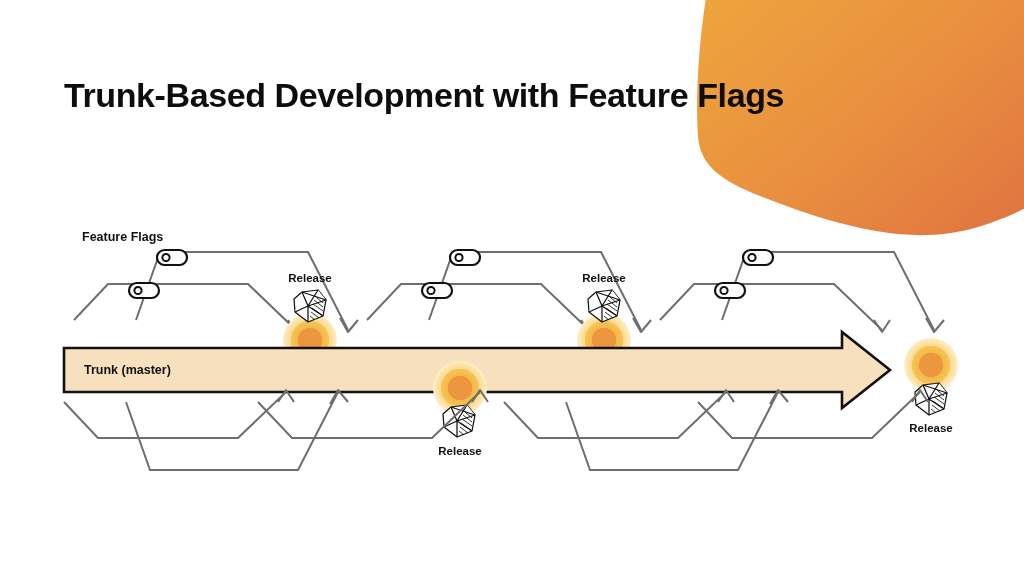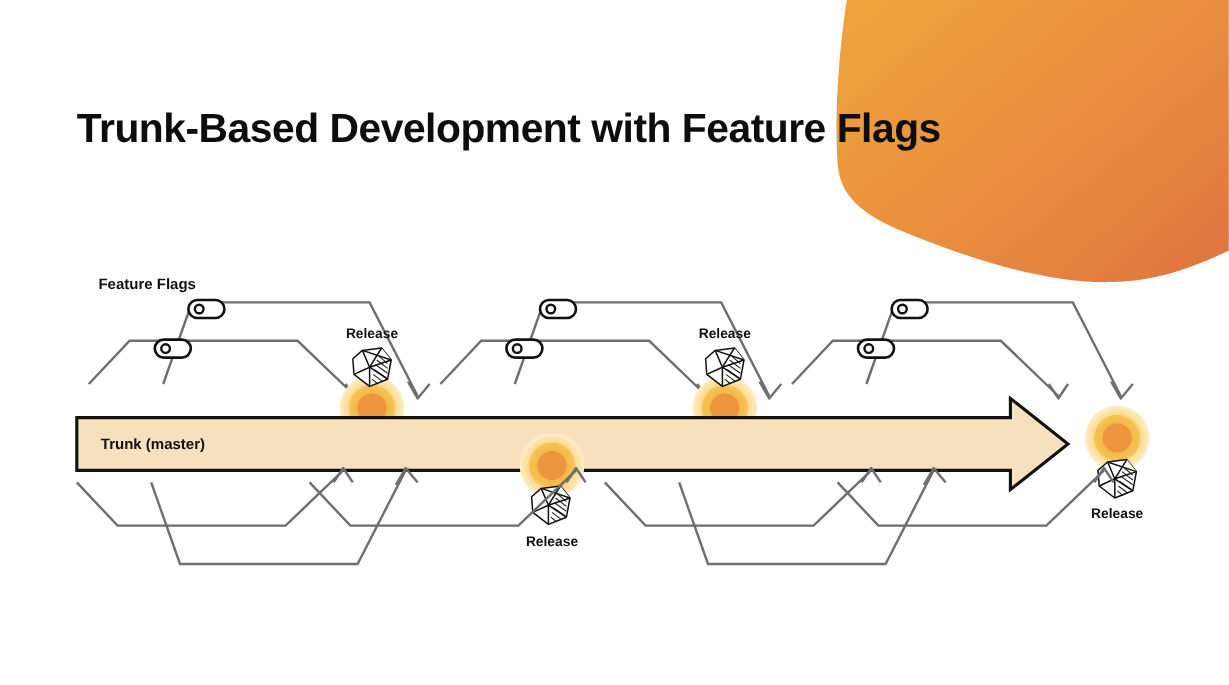--- a/index.html
+++ b/index.html
@@ -4,21 +4,21 @@
 <style>
   html,body{margin:0;padding:0;background:#ffffff;}
   body{
     width:1024px;height:571px;position:relative;overflow:hidden;
     font-family:"Liberation Sans","DejaVu Sans",sans-serif;
     -webkit-font-smoothing:antialiased;
   }
   #stage{position:absolute;left:0;top:0;width:1024px;height:571px;}
   #blob{position:absolute;left:660px;top:-10px;width:374px;height:250px;}
   #title{
-    position:absolute;left:64px;top:88px;
+    position:absolute;left:64px;top:76px;
     font-size:34px;font-weight:700;color:#0d0d0d;letter-spacing:-0.4px;
     white-space:nowrap;
   }
   #diagram{position:absolute;left:0;top:180px;width:1024px;height:340px;}
   .lbl{font-weight:700;fill:#111111;}
 </style>
 </head>
 <body>
 
 <div id="stage">

